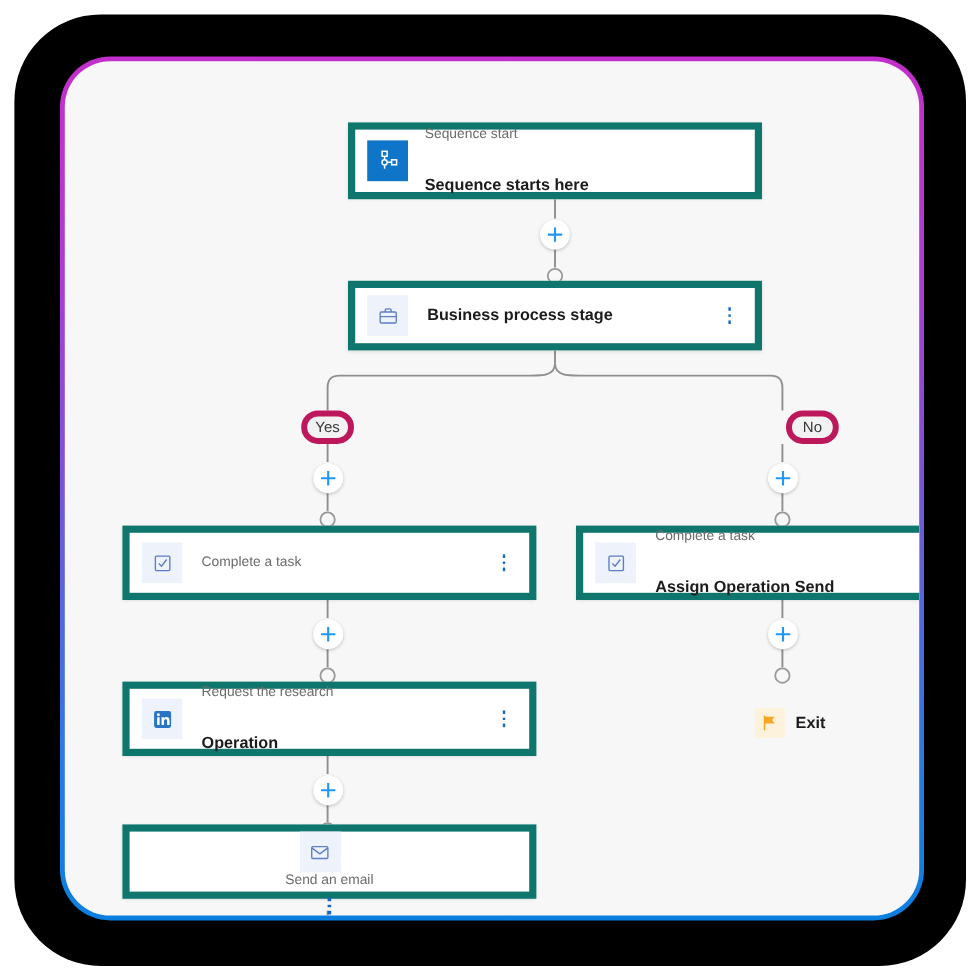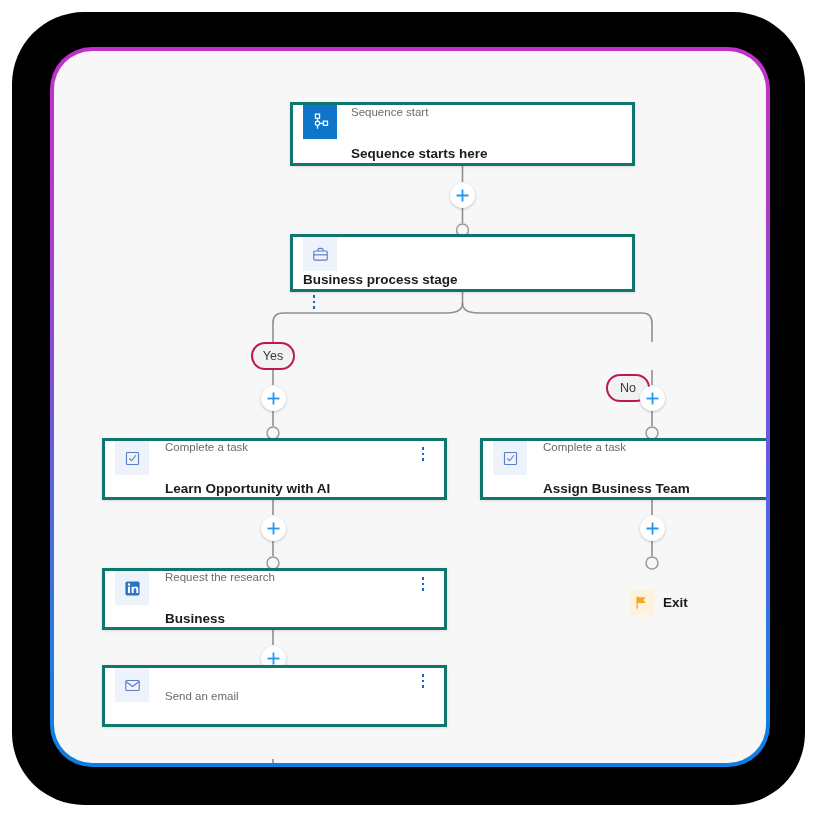--- a/index.html
+++ b/index.html
@@ -71,23 +71,24 @@
     left: 0; top: 0;
     width: 712px;
     height: 712px;
     pointer-events: none;
   }
 
   
   .card {
     position: absolute;
     background: #ffffff;
-    border: 3px solid #0f766e;
+    border: 6px solid #0f766e;
     box-shadow: 0 1px 3px rgba(0,0,0,0.10), 0 0 1px rgba(0,0,0,0.06);
     display: flex;
+    align-items: center;
     box-sizing: border-box;
   }
 
   .card .icon-box {
     flex: 0 0 auto;
     display: flex;
     align-items: center;
     justify-content: center;
   }
 
@@ -155,21 +156,20 @@
     background: #0f75c9;
     margin-right: 14px;
   }
 
   #card-stage {
     left: 236px;
     top: 183px;
     width: 345px;
     height: 58px;
     padding: 0 10px 0 10px;
-    flex-direction: column;
   }
   #card-stage .icon-box {
     width: 34px; height: 34px;
     background: #eef3fb;
     margin-right: 16px;
   }
 
   #card-learn {
     left: 48px;
     top: 387px;
@@ -186,50 +186,51 @@
   }
   #card-research {
     left: 48px;
     top: 517px;
     width: 345px;
     height: 62px;
     padding: 0 10px 0 10px;
   }
   #card-email {
     left: 48px;
-    top: 614px;
+    top: 636px;
     width: 345px;
     height: 62px;
     padding: 0 10px 0 10px;
+    flex-direction: column;
   }
 
   .card .icon-box.tile {
     width: 34px;
     height: 34px;
     background: #eef3fb;
     margin-right: 16px;
   }
 
   
   .pill {
     position: absolute;
     width: 44px;
     height: 28px;
-    border: 2px solid #be185d;
+    border: 5px solid #be185d;
     border-radius: 14px;
     background: #f2f2f2;
     display: flex;
     align-items: center;
     justify-content: center;
     font-size: 12.5px;
     color: #383838;
     box-sizing: border-box;
   }
   #pill-yes { left: 197px; top: 291px; }
-  #pill-no  { left: 552px; top: 291px; margin-top: 32px; }
+  #pill-no  { left: 601px; top: 291px; }
 
   
   .plus {
     position: absolute;
     width: 25px;
     height: 25px;
     border-radius: 50%;
     background: #ffffff;
     box-shadow: 0 1px 3px rgba(0,0,0,0.22);
     display: flex;
@@ -384,39 +385,38 @@
 
         <div class="card" id="card-learn">
           <div class="icon-box tile">
             <svg width="17" height="17" viewBox="0 0 24 24" fill="none" stroke="#5b7fc4" stroke-width="1.6">
               <rect x="3.5" y="3.5" width="17" height="17" rx="1.2"></rect>
               <path d="M7.5 12 L10.7 15.2 L16.8 7.4"></path>
             </svg>
           </div>
           <div class="labels">
             <div class="sub">Complete a task</div>
-            <div class="title">Learn Opportunity with AI</div>
           </div>
           <div class="kebab">
             <i></i>
               <i></i>
               <i></i>
           </div>
         </div>
 
         <div class="card" id="card-assign">
           <div class="icon-box tile">
             <svg width="17" height="17" viewBox="0 0 24 24" fill="none" stroke="#5b7fc4" stroke-width="1.6">
               <rect x="3.5" y="3.5" width="17" height="17" rx="1.2"></rect>
               <path d="M7.5 12 L10.7 15.2 L16.8 7.4"></path>
             </svg>
           </div>
           <div class="labels">
             <div class="sub">Complete a task</div>
-            <div class="title">Assign Business Team</div>
+            <div class="title">Assign Operation Send</div>
           </div>
 
         </div>
 
         <div class="plus" style="left:206.5px; top:464.5px;">
           <svg width="15" height="15" viewBox="0 0 16 16">
             <path d="M8 1.6 L8 14.4" stroke="#2196f3" stroke-width="1.9"></path>
             <path d="M1.6 8 L14.4 8" stroke="#2196f3" stroke-width="1.9"></path>
           </svg>
         </div>
@@ -435,21 +435,21 @@
               <rect x="5.6" y="9.5" width="2.9" height="9" fill="#ffffff"></rect>
               <circle cx="7.05" cy="6.4" r="1.75" fill="#ffffff"></circle>
               <path d="M10.8 9.5 h2.8 v1.3 c0.6,-1 1.7,-1.6 3,-1.6
                        c2.2,0 3.6,1.4 3.6,4 v5.3 h-2.9 v-4.7
                        c0,-1.3 -0.6,-2 -1.7,-2 c-1.1,0 -1.9,0.8 -1.9,2.1
                        v4.6 h-2.9 z" fill="#ffffff"></path>
             </svg>
           </div>
           <div class="labels">
             <div class="sub">Request the research</div>
-            <div class="title">Business</div>
+            <div class="title">Operation</div>
           </div>
           <div class="kebab">
             <i></i>
               <i></i>
               <i></i>
           </div>
         </div>
 
         <div id="node-exit">
           <div class="flag-tile">

